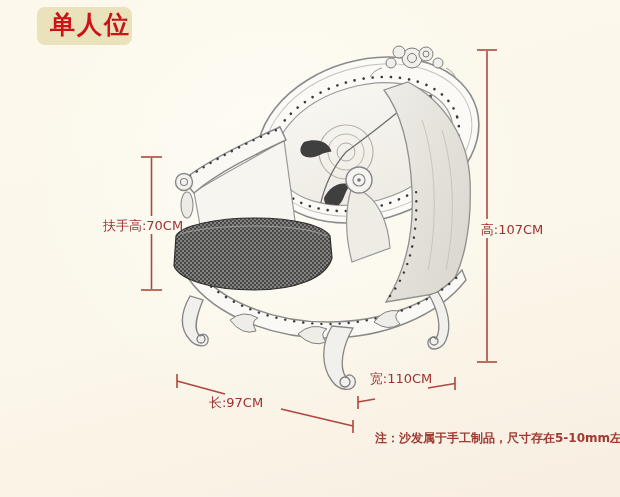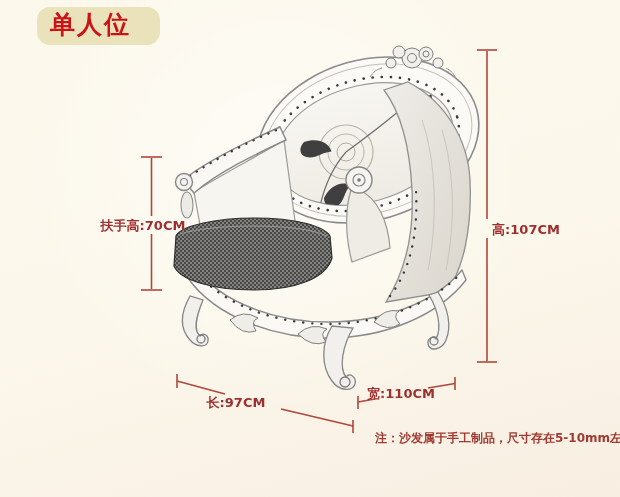--- a/index.html
+++ b/index.html
@@ -5,31 +5,31 @@
   html,body{margin:0;padding:0;}
   body{font-family:"DejaVu Sans","Liberation Sans",sans-serif;}
   .canvas{
     position:relative;width:620px;height:497px;overflow:hidden;
     background:
       radial-gradient(ellipse at 45% 35%, rgba(255,255,255,.55) 0%, rgba(255,255,255,0) 55%),
       linear-gradient(165deg,#fcf8ec 0%,#fbf7ea 55%,#f8eee2 100%);
   }
   .badge{
     position:absolute;left:37px;top:7px;
-    background:#e9e2ba;border-radius:13px;
-    padding:4px 29px 6px 13px;
+    background:#e9e2ba;border-radius:8px;
+    padding:4px 1px 6px 13px;
   }
   .badge span{
     color:#cb1217;font-size:25px;font-weight:bold;letter-spacing:2px;line-height:1.1;
   }
   .chair-svg{position:absolute;left:146px;top:30px;width:345px;height:372px;}
   .dim-overlay{position:absolute;left:0;top:0;width:620px;height:497px;pointer-events:none;}
   .dim-label{
     position:absolute;transform:translateX(-50%);
-    color:#9e2f2f;font-weight:bold;font-size:13px;white-space:nowrap;letter-spacing:0;
+    color:#9e2f2f;font-weight:normal;font-size:13px;white-space:nowrap;letter-spacing:0;
   }
   .note{
     position:absolute;left:375px;top:430px;
     color:#a03a32;font-size:12px;font-weight:bold;white-space:nowrap;letter-spacing:0;
   }
 </style>
 </head>
 <body>
 
 <div class="canvas">
@@ -171,19 +171,19 @@
       <g>
         <path d="M358,396 V409"></path>
         <path d="M358,402 L375,399"></path>
         <path d="M428,388 L455,383.5"></path>
         <path d="M455,377 V390"></path>
       </g>
     </g>
   </svg>
 
   <span class="dim-label" style="left:143px;top:217px;">扶手高:70CM</span>
-  <span class="dim-label" style="left:526px;top:221px;">高:107CM</span>
+  <span class="dim-label" style="left:512px;top:221px;">高:107CM</span>
   <span class="dim-label" style="left:236px;top:394px;">长:97CM</span>
-  <span class="dim-label" style="left:401px;top:385px;">宽:110CM</span>
+  <span class="dim-label" style="left:401px;top:370px;">宽:110CM</span>
 
   <div class="note">注：沙发属于手工制品，尺寸存在5-10mm左右误差。</div>
 
 </div>
 
 </body></html>

